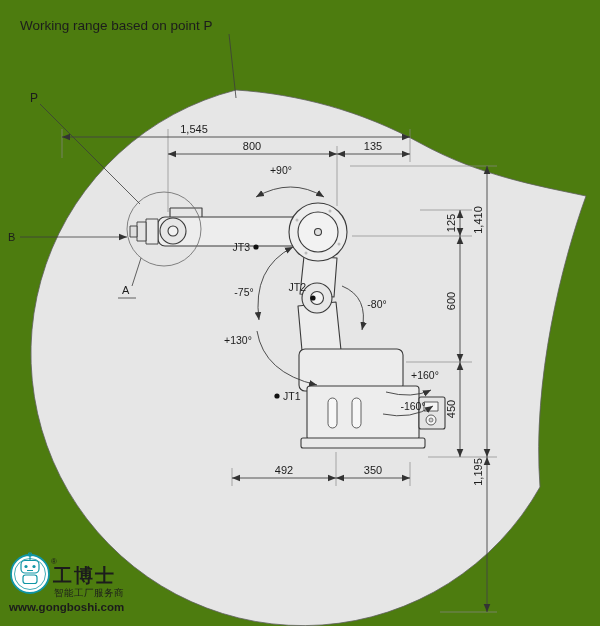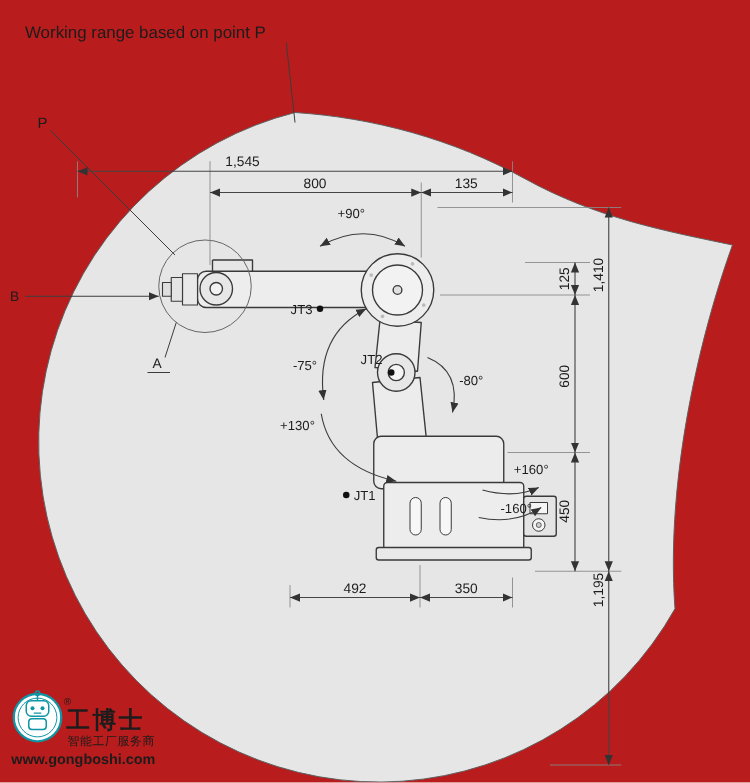--- a/index.html
+++ b/index.html
@@ -1,16 +1,16 @@
 <!DOCTYPE html>
 <html><head>
 <meta charset="utf-8">
 <style>
   html,body { margin:0; padding:0; background:#ffffff; }
-  .canvas { position:relative; width:600px; height:626px; background:#b91c1c;
+  .canvas { position:relative; width:600px; height:626px; background:#4d7c0f;
             font-family:"Liberation Sans", sans-serif; overflow:hidden; }
   svg text { font-family:"Liberation Sans", sans-serif; fill:#1c1c1c; }
   .t   { font-size:11px; }
   .ttl { font-size:13.5px; }
   .ts  { font-size:10.5px; }
   .pt  { font-size:12px; }
   .dim  { stroke:#444; stroke-width:0.9; fill:none; }
   .ext  { stroke:#888; stroke-width:0.7; fill:none; }
   .ang  { stroke:#3c3c3c; stroke-width:0.9; fill:none; }
   .lead { stroke:#3c3c3c; stroke-width:0.8; fill:none; }

